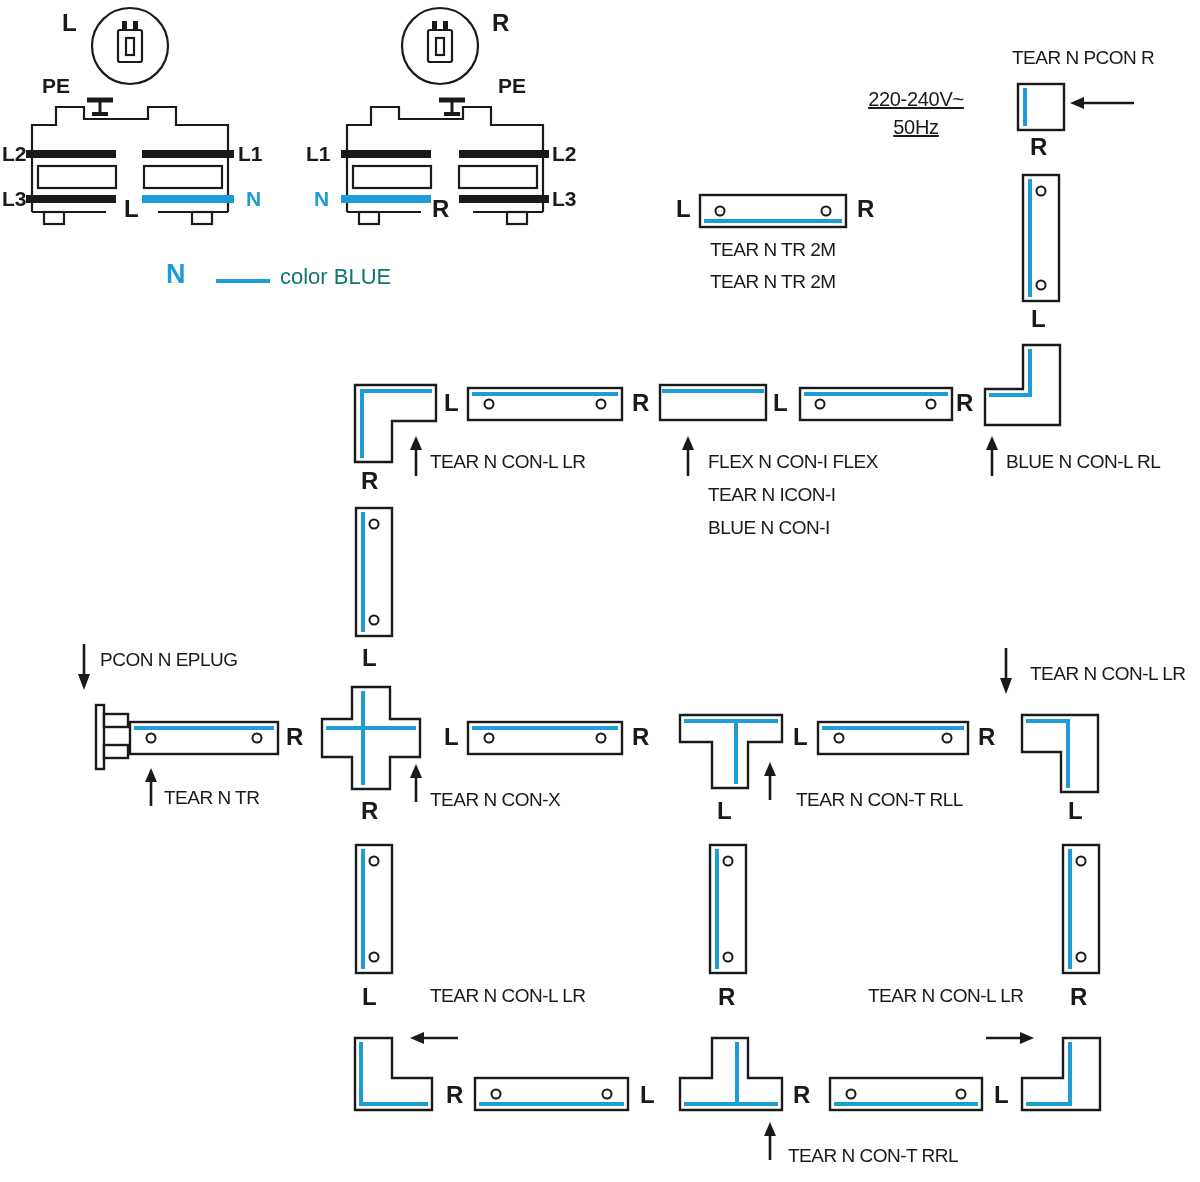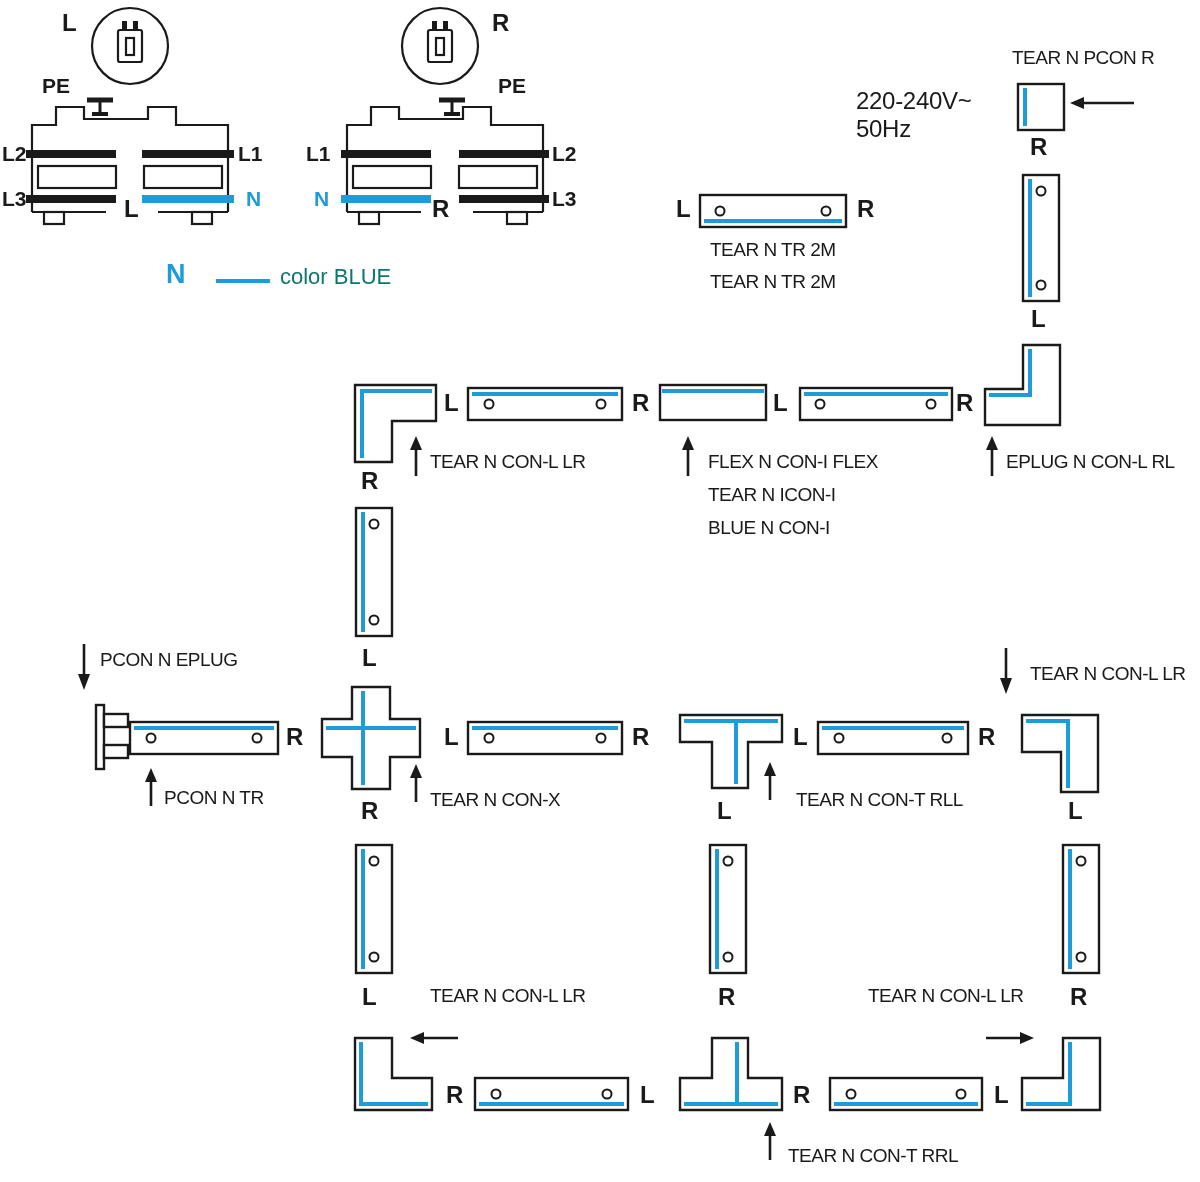--- a/index.html
+++ b/index.html
@@ -5,21 +5,21 @@
   * { margin:0; padding:0; box-sizing:border-box; }
   html,body { background:#ffffff; }
   body { font-family:"Liberation Sans", sans-serif; color:#1a1a1a; }
   .canvas { position:relative; width:1200px; height:1182px; background:#fff; overflow:hidden; }
   svg.layer { position:absolute; left:0; top:0; }
   .lbl { position:absolute; white-space:nowrap; line-height:1.1; color:#1a1a1a; }
   .end { font-size:24px; font-weight:bold; }
   .pin { font-size:21px; font-weight:bold; }
   .part { font-size:19px; font-weight:400; letter-spacing:-0.5px; }
   .blue-text { color:#1E9CD8; }
-  .power { font-size:24px; width:120px; letter-spacing:-0.3px; }
+  .power { font-size:20px; width:120px; text-align:center; letter-spacing:-0.3px;text-decoration:underline; }
   .legend-n { font-size:27px; font-weight:bold; color:#1E9CD8; }
   .legend-txt { font-size:22px; color:#0f766e; }
 
   .box  { fill:#ffffff; stroke:#1a1a1a; stroke-width:2.4; }
   .thin { fill:none; stroke:#1a1a1a; stroke-width:2.2; }
   .blue { fill:none; stroke:#1E9CD8; stroke-width:4; }
   .hole { fill:#ffffff; stroke:#1a1a1a; stroke-width:2; }
   .arrow{ fill:none; stroke:#1a1a1a; stroke-width:2.6; }
   .head { fill:#1a1a1a; stroke:none; }
   .bar  { fill:#1a1a1a; }
@@ -309,27 +309,27 @@
   <div class="lbl end" style="left:444px;top:390px">L</div>
   <div class="lbl end" style="left:632px;top:390px">R</div>
   <div class="lbl end" style="left:773px;top:390px">L</div>
   <div class="lbl end" style="left:956px;top:390px">R</div>
   <div class="lbl end" style="left:361px;top:468px">R</div>
 
   <div class="lbl part" style="left:430px;top:452px">TEAR N CON-L LR</div>
   <div class="lbl part" style="left:708px;top:452px">FLEX N CON-I FLEX</div>
   <div class="lbl part" style="left:708px;top:485px">TEAR N ICON-I</div>
   <div class="lbl part" style="left:708px;top:518px">BLUE N CON-I</div>
-  <div class="lbl part" style="left:1006px;top:452px">EPLUG N CON-L RL</div>
+  <div class="lbl part" style="left:1006px;top:452px">BLUE N CON-L RL</div>
 
   <div class="lbl end" style="left:362px;top:645px">L</div>
   <div class="lbl part" style="left:100px;top:650px">PCON N EPLUG</div>
 
   <div class="lbl end" style="left:286px;top:724px">R</div>
-  <div class="lbl part" style="left:164px;top:788px">PCON N TR</div>
+  <div class="lbl part" style="left:164px;top:788px">TEAR N TR</div>
   <div class="lbl end" style="left:444px;top:724px">L</div>
   <div class="lbl end" style="left:361px;top:798px">R</div>
   <div class="lbl part" style="left:430px;top:790px">TEAR N CON-X</div>
   <div class="lbl end" style="left:632px;top:724px">R</div>
   <div class="lbl end" style="left:793px;top:724px">L</div>
   <div class="lbl part" style="left:796px;top:790px">TEAR N CON-T RLL</div>
   <div class="lbl end" style="left:717px;top:798px">L</div>
   <div class="lbl end" style="left:978px;top:724px">R</div>
   <div class="lbl part" style="left:1030px;top:664px">TEAR N CON-L LR</div>
   <div class="lbl end" style="left:1068px;top:798px">L</div>

